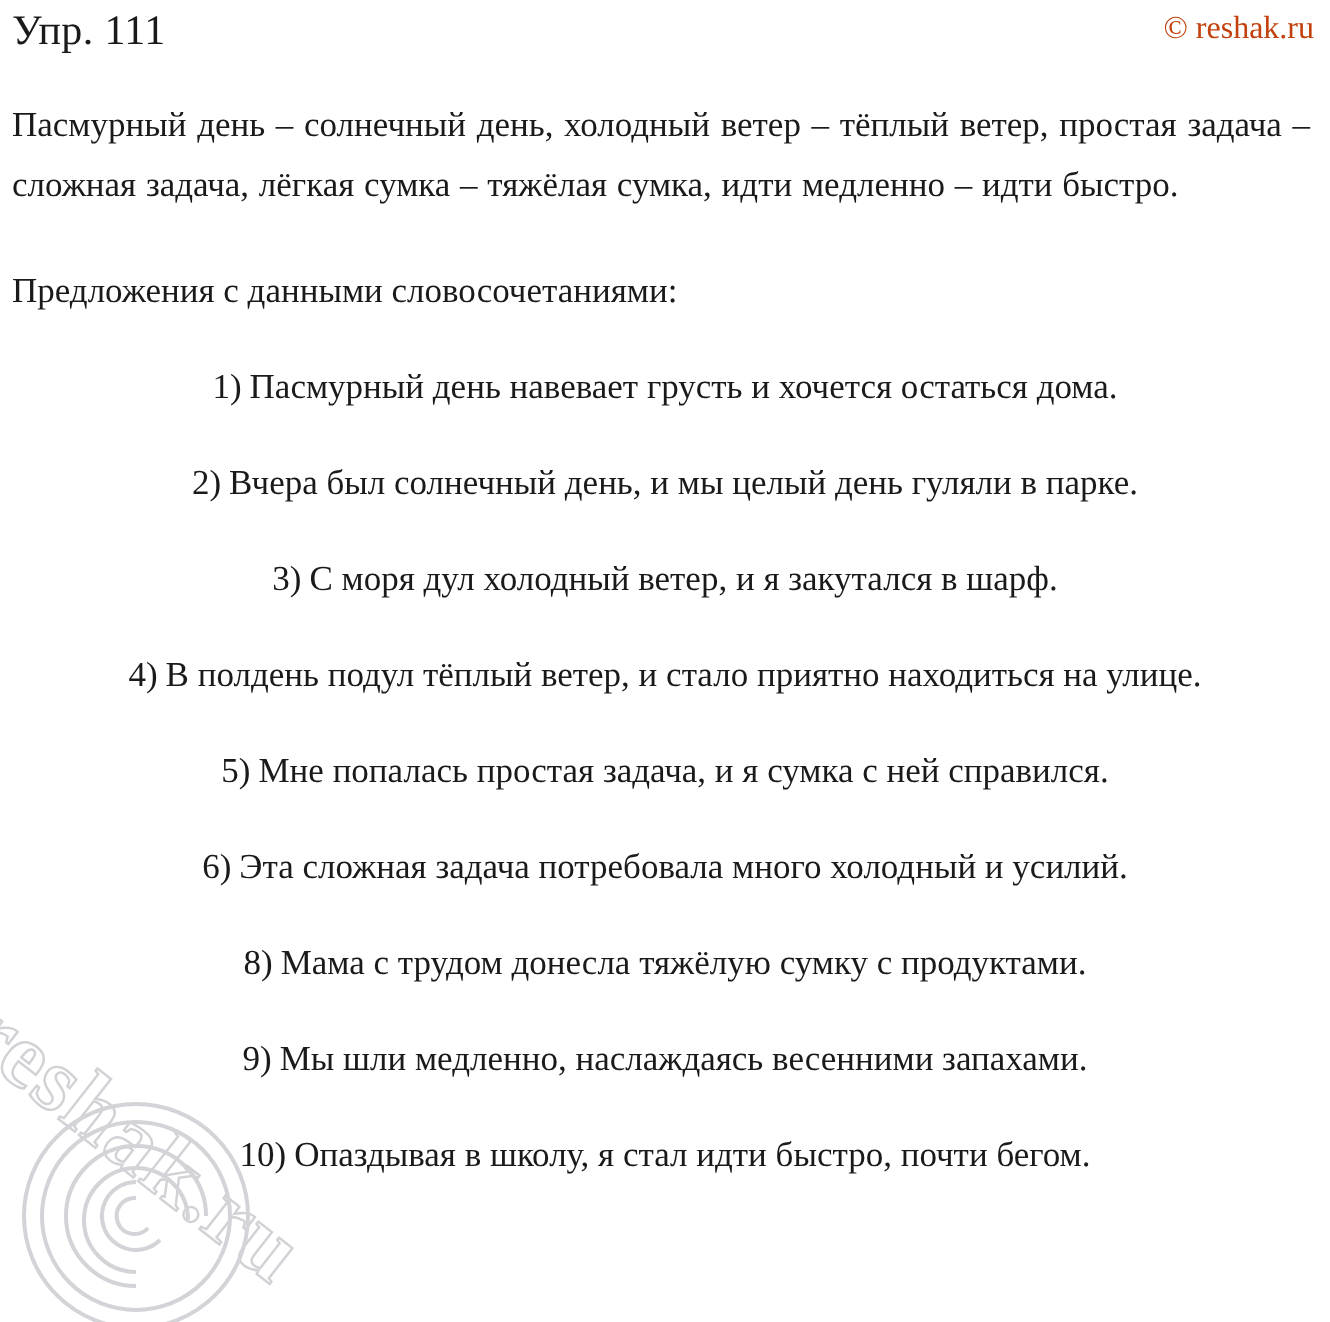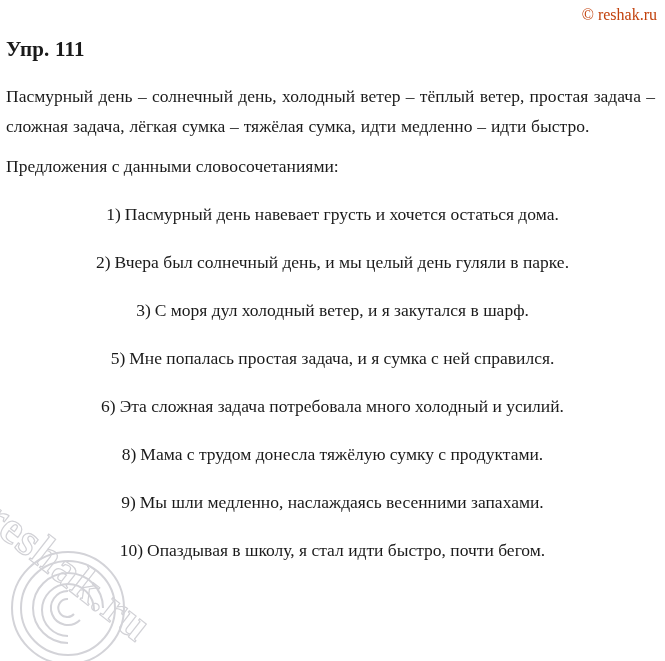--- a/index.html
+++ b/index.html
@@ -55,24 +55,23 @@
   .header {
     position: relative;
     z-index: 2;
     display: flex;
     align-items: flex-start;
     justify-content: space-between;
     padding: 2px 8px 0 6px;
   }
   .ex-title {
     font-size: 21px;
-    font-weight: 700;
+    font-weight: 400;
     line-height: 26px;
     letter-spacing: .2px;
-    margin-top: 34px;
   }
   .copyright {
     font-size: 16px;
     line-height: 26px;
     color: #c2410c;
     white-space: nowrap;
   }
 
   
   .content {
@@ -83,21 +82,21 @@
   .para {
     font-size: 17.5px;
     line-height: 29.5px;
     text-align: justify;
     margin: 20px 4px 0 0;
     word-spacing: .5px;
   }
   .lead {
     font-size: 17.5px;
     line-height: 29.5px;
-    margin-top: 11px;
+    margin-top: 24px;
   }
   .sentences {
     list-style: none;
     margin: 0;
     padding: 0;
     text-align: center;
   }
   .sentence {
     font-size: 17.5px;
     line-height: 29.5px;
@@ -140,20 +139,23 @@
       <li class="sentence">
         <span class="num">1)</span><span>Пасмурный день навевает грусть и хочется остаться дома.</span>
       </li>
       <li class="sentence">
         <span class="num">2)</span><span>Вчера был солнечный день, и мы целый день гуляли в парке.</span>
       </li>
       <li class="sentence">
         <span class="num">3)</span><span>С моря дул холодный ветер, и я закутался в шарф.</span>
       </li>
       <li class="sentence">
+        <span class="num">4)</span><span>В полдень подул тёплый ветер, и стало приятно находиться на улице.</span>
+      </li>
+      <li class="sentence">
         <span class="num">5)</span><span>Мне попалась простая задача, и я сумка с ней справился.</span>
       </li>
       <li class="sentence">
         <span class="num">6)</span><span>Эта сложная задача потребовала много холодный и усилий.</span>
       </li>
       <li class="sentence">
         <span class="num">8)</span><span>Мама с трудом донесла тяжёлую сумку с продуктами.</span>
       </li>
       <li class="sentence">
         <span class="num">9)</span><span>Мы шли медленно, наслаждаясь весенними запахами.</span>

